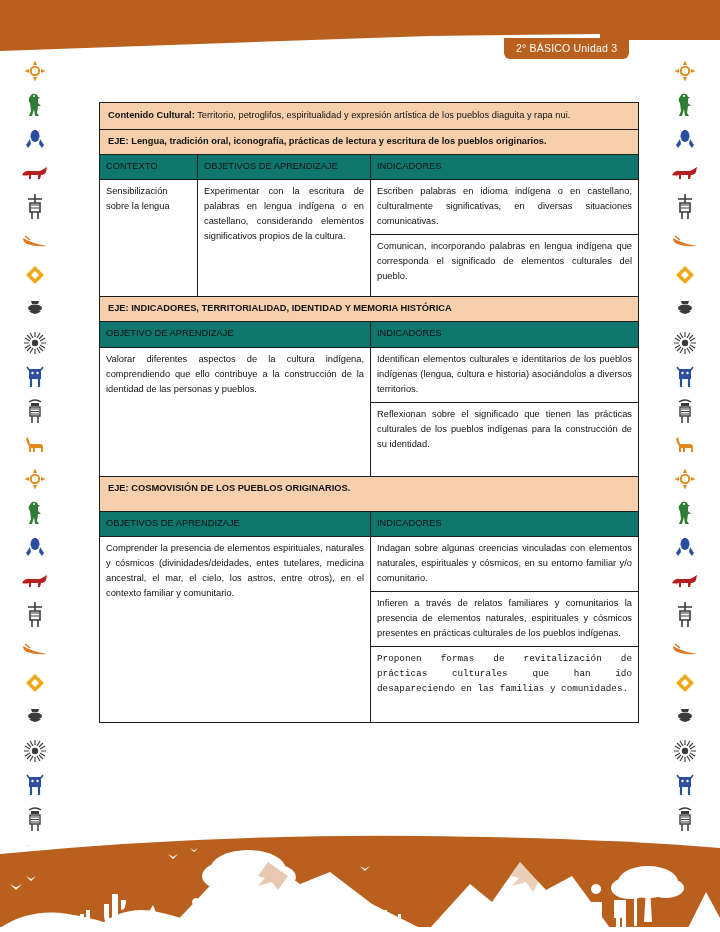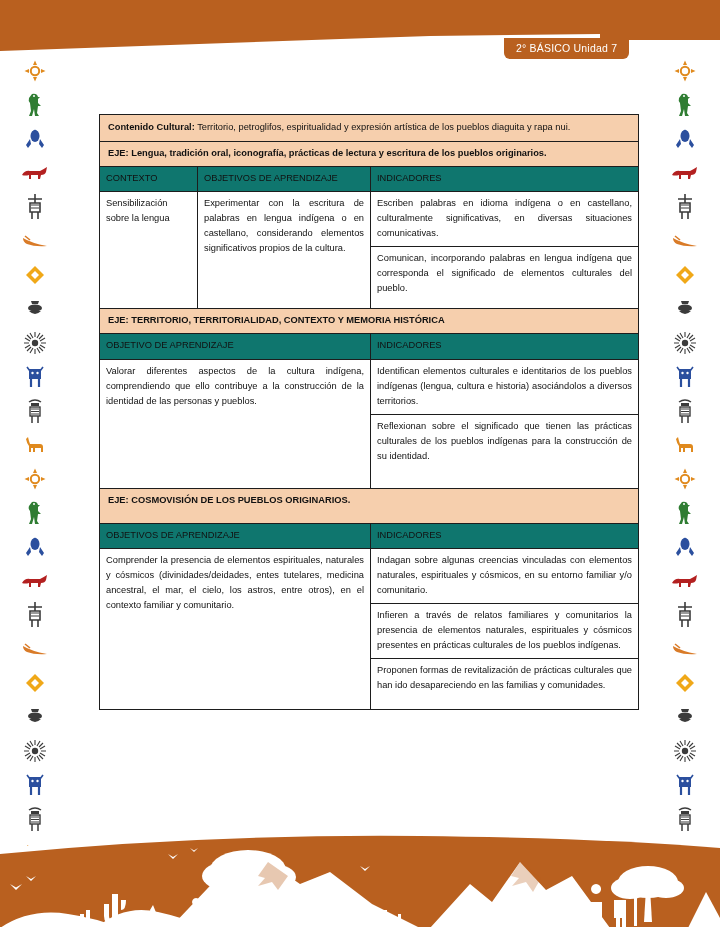--- a/index.html
+++ b/index.html
@@ -37,21 +37,21 @@
   #icon-strip-left{left:12px;}
   #icon-strip-right{left:662px;}
   .glyph{
     width:30px;height:30px;
     display:flex;align-items:center;justify-content:center;
     flex:0 0 auto;
   }
   .glyph svg{display:block;}
   
   #doc-table{
-    position:absolute;left:99px;top:114px;width:539px;
+    position:absolute;left:99px;top:102px;width:539px;
     border-collapse:collapse;
     table-layout:fixed;
   }
   #doc-table td{
     border:1px solid #1d1d1d;
     vertical-align:top;
     padding:4px 6px 5px 6px;
     font-size:9.3px;
     line-height:1.62;
     color:#111111;
@@ -82,21 +82,21 @@
   #footer-band svg{display:block;}
 </style>
 </head>
 <body>
 
 <div id="header-band">
   <svg width="720" height="64" viewBox="0 0 720 64" xmlns="http://www.w3.org/2000/svg">
     <path d="M0,0 H720 V40 L600,40 L600,34 L430,36 Q220,43 0,51 Z" fill="#b9601f"></path>
   </svg>
 </div>
-<div id="unit-badge">2° BÁSICO Unidad 7</div>
+<div id="unit-badge">2° BÁSICO Unidad 3</div>
 
 <div class="icon-strip" id="icon-strip-left">
 
   <div class="glyph">
       <svg width="22" height="22" viewBox="0 0 22 22">
         <circle cx="11" cy="11" r="4.2" fill="none" stroke="#e08a1e" stroke-width="2"></circle>
         <path d="M11 0.5 L13 5 L9 5 Z M11 21.5 L13 17 L9 17 Z M0.5 11 L5 9 L5 13 Z M21.5 11 L17 9 L17 13 Z" fill="#e08a1e"></path>
       </svg>
     </div>
   <div class="glyph">
@@ -447,21 +447,21 @@
     <tr>
       <td rowspan="2" class="body-cell" style="text-align:left;">Sensibilización sobre la lengua</td>
       <td rowspan="2" class="body-cell">Experimentar con la escritura de palabras en lengua indígena o en castellano, considerando elementos significativos propios de la cultura.</td>
       <td class="body-cell">Escriben palabras en idioma indígena o en castellano, culturalmente significativas, en diversas situaciones comunicativas.</td>
     </tr>
     <tr>
       <td class="body-cell" style="padding-bottom:12px;">Comunican, incorporando palabras en lengua indígena que corresponda el significado de elementos culturales del pueblo.</td>
     </tr>
 
     <tr class="eje-row">
-      <td colspan="3" style="padding:4px 8px 5px 8px;">EJE: TERRITORIO, TERRITORIALIDAD, CONTEXTO Y MEMORIA HISTÓRICA</td>
+      <td colspan="3" style="padding:4px 8px 5px 8px;">EJE: INDICADORES, TERRITORIALIDAD, IDENTIDAD Y MEMORIA HISTÓRICA</td>
     </tr>
     <tr class="hdr">
       <td colspan="2">OBJETIVO DE APRENDIZAJE</td>
       <td>INDICADORES</td>
     </tr>
     <tr>
       <td colspan="2" rowspan="2" class="body-cell">Valorar diferentes aspectos de la cultura indígena, comprendiendo que ello contribuye a la construcción de la identidad de las personas y pueblos.</td>
       <td class="body-cell">Identifican elementos culturales e identitarios de los pueblos indígenas (lengua, cultura e historia) asociándolos a diversos territorios.</td>
     </tr>
     <tr>
@@ -476,21 +476,21 @@
       <td>INDICADORES</td>
     </tr>
     <tr>
       <td colspan="2" rowspan="3" class="body-cell">Comprender la presencia de elementos espirituales, naturales y cósmicos (divinidades/deidades, entes tutelares, medicina ancestral, el mar, el cielo, los astros, entre otros), en el contexto familiar y comunitario.</td>
       <td class="body-cell">Indagan sobre algunas creencias vinculadas con elementos naturales, espirituales y cósmicos, en su entorno familiar y/o comunitario.</td>
     </tr>
     <tr>
       <td class="body-cell">Infieren a través de relatos familiares y comunitarios la presencia de elementos naturales, espirituales y cósmicos presentes en prácticas culturales de los pueblos indígenas.</td>
     </tr>
     <tr>
-      <td class="body-cell" style="padding-bottom:16px;">Proponen formas de revitalización de prácticas culturales que han ido desapareciendo en las familias y comunidades.</td>
+      <td class="body-cell" style="padding-bottom:26px;font-family:Liberation Mono, monospace;">Proponen formas de revitalización de prácticas culturales que han ido desapareciendo en las familias y comunidades.</td>
     </tr>
   </tbody>
 </table>
 
 <div id="footer-band">
   <svg width="720" height="100" viewBox="0 0 720 100" xmlns="http://www.w3.org/2000/svg">
 
     <path d="M0,22 Q200,2 420,4 Q600,6 720,16 L720,100 L0,100 Z" fill="#b9601f"></path>
 
     <g fill="#ffffff">

